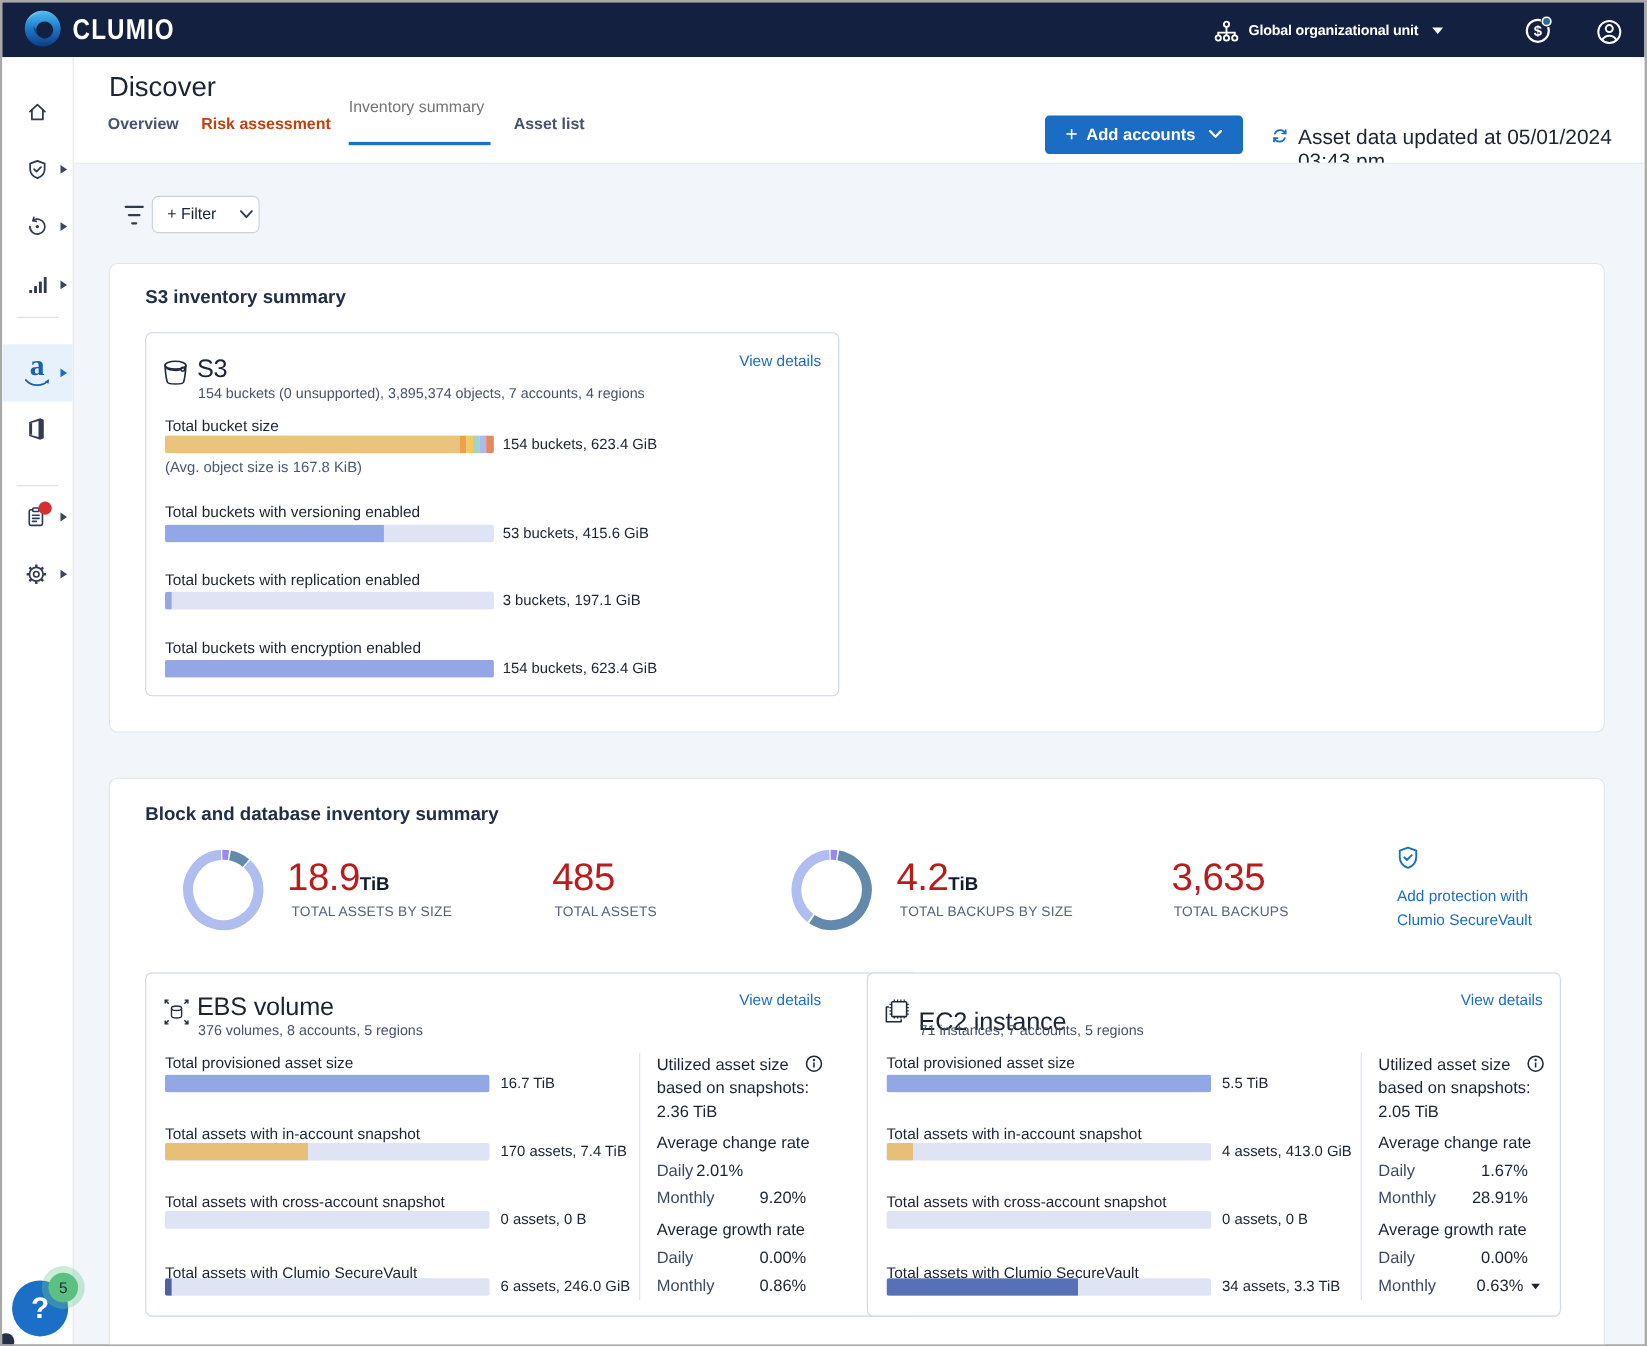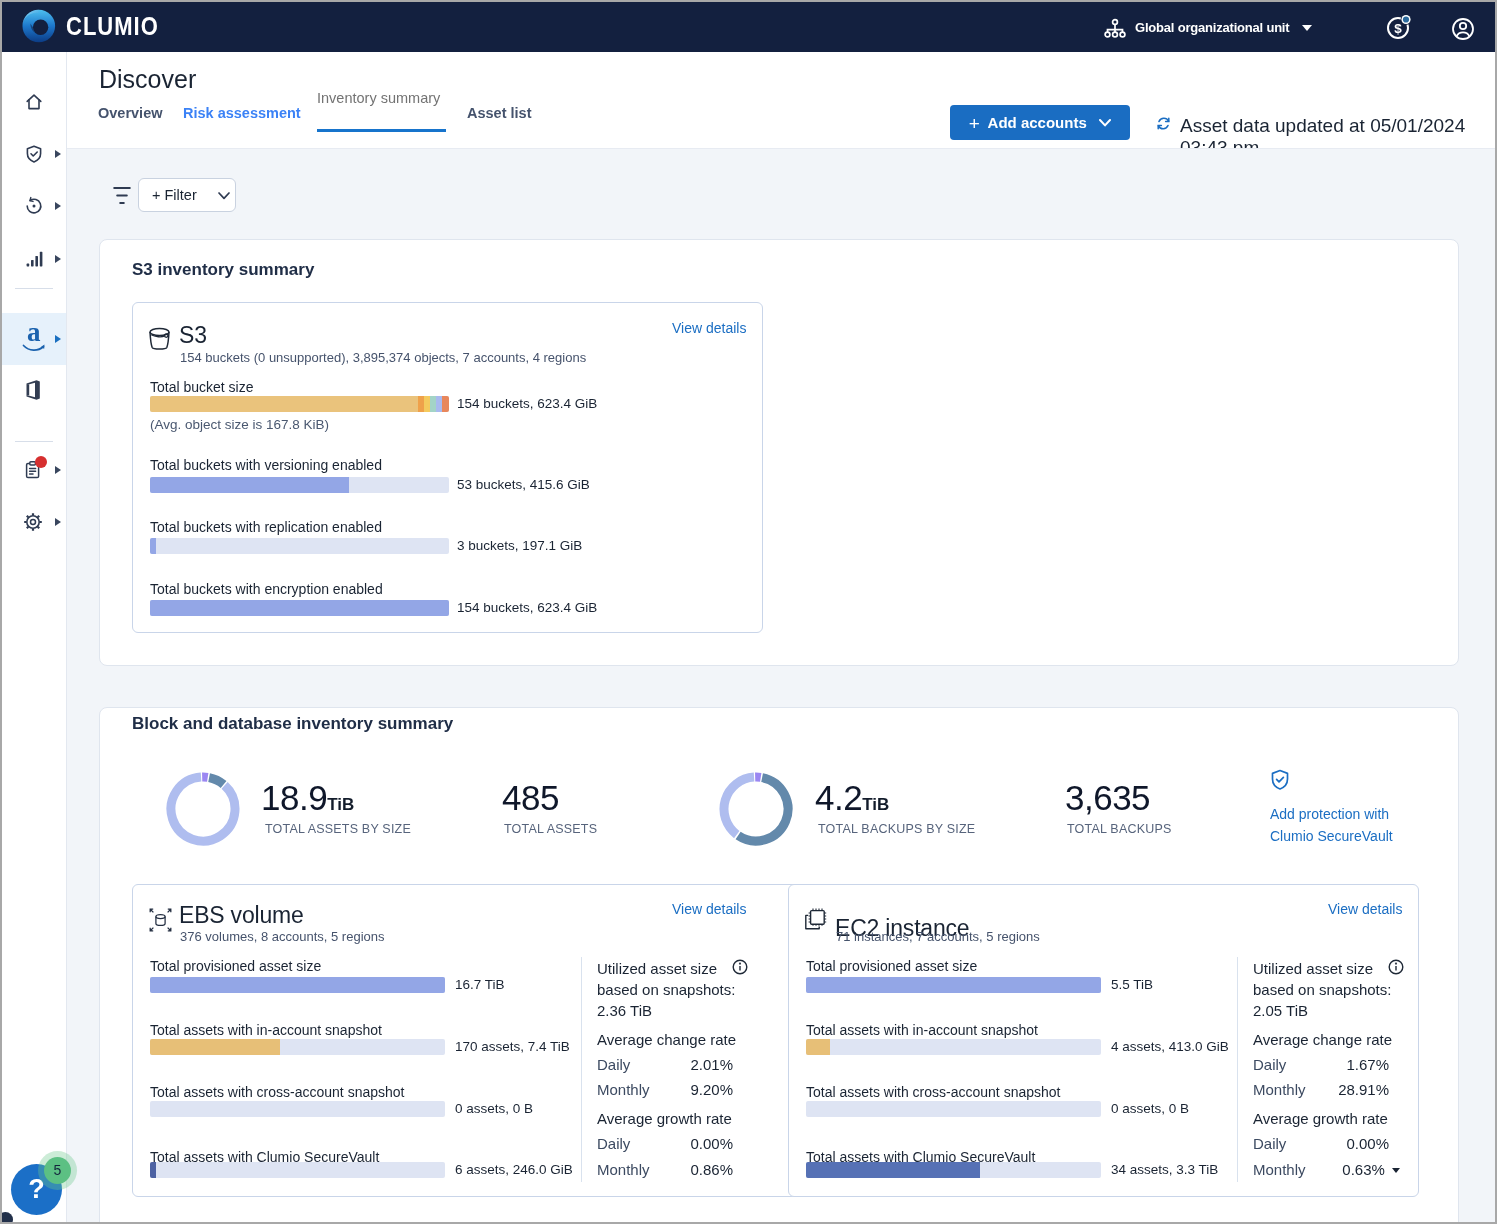--- a/index.html
+++ b/index.html
@@ -16,21 +16,21 @@
 .icard{position:absolute;background:#fff;border:1px solid #c9d5e9;border-radius:6px}
 .h2{font-size:17px;font-weight:700;color:#202e47}
 .title{font-size:23px;font-weight:500;color:#1a2433;letter-spacing:-0.2px}
 .sub{font-size:13px;color:#46536c}
 .lbl{font-size:14px;color:#1a2433}
 .val{font-size:13.5px;color:#1a2433;line-height:16px}
 .link{font-size:14px;color:#1b6ec3;font-weight:500}
 .bar{position:absolute;height:16px;background:#dee4f3;border-radius:2px;overflow:hidden}
 .fill{position:absolute;left:0;top:0;height:16px;background:#93a6e6}
 .cap{font-size:12.5px;color:#57647c;letter-spacing:0.2px}
-.bignum{font-size:35px;font-weight:500;color:#0f172a;letter-spacing:-0.5px}
+.bignum{font-size:35px;font-weight:500;color:#b91c1c;letter-spacing:-0.5px}
 .bigunit{font-size:17px;font-weight:700;color:#131c2b;letter-spacing:0}
 .rlbl{font-size:15px;color:#3c4a61}
 .rval{font-size:15px;color:#1a2433}
 .rhead{font-size:15px;color:#1a2433}
 .caret-r{width:0;height:0;border-left:6px solid #39465e;border-top:4.5px solid transparent;border-bottom:4.5px solid transparent}
 svg{display:block}
 </style>
 </head>
 <body>
 <div id="frame">
@@ -146,21 +146,21 @@
   <div class="abs caret-r" style="left:53px;top:465.5px"></div>
 
   <div class="abs" style="left:9px;top:1112px;width:51px;height:51px;border-radius:50%;background:#1b6fc7"></div>
   <div class="abs" style="left:9px;top:1112px;width:51px;height:51px;border-radius:50%;text-align:center;line-height:51px;color:#fff;font-size:27px;font-weight:700">?</div>
   <div class="abs" style="left:42px;top:1105px;width:27px;height:27px;border-radius:50%;background:#5cc083;box-shadow:0 0 0 6px rgba(110,200,140,0.35);text-align:center;line-height:27px;font-size:14px;color:#14263d;font-weight:500">5</div>
 </div>
 
 <div id="headwhite">
   <div class="abs" style="left:33px;top:13px;font-size:25px;font-weight:400;color:#1a2433">Discover</div>
   <div class="abs" style="left:32px;top:53px;font-size:14.5px;font-weight:600;color:#45536d">Overview</div>
-  <div class="abs" style="left:117px;top:53px;font-size:14.5px;font-weight:600;color:#3b82f6">Risk assessment</div>
+  <div class="abs" style="left:117px;top:53px;font-size:14.5px;font-weight:600;color:#c2410c">Risk assessment</div>
   <div class="abs" style="left:251px;top:38px;font-size:14.5px;font-weight:400;color:#737373">Inventory summary</div>
   <div class="abs" style="left:251px;top:77px;width:129px;height:3px;background:#1774cc"></div>
   <div class="abs" style="left:401px;top:53px;font-size:14.5px;font-weight:600;color:#45536d">Asset list</div>
 
   <div class="abs" style="left:884px;top:53px;width:180px;height:35px;background:#1a6dc2;border-radius:4px;color:#fff;font-size:15px;font-weight:600;text-align:center;line-height:35px">
     <span style="font-size:19px;font-weight:400;vertical-align:-1.5px">+</span>&nbsp; Add accounts &nbsp;
     <svg width="12" height="8" viewBox="0 0 12 8" style="display:inline-block;vertical-align:1px">
             <path d="M1 1 L6 6.4 L11 1" fill="none" stroke="#fff" stroke-width="2" stroke-linecap="round" stroke-linejoin="round"></path>
           </svg>
   </div>
@@ -225,21 +225,21 @@
 
       <div class="abs lbl" style="left:17px;top:278px">Total buckets with encryption enabled</div>
       <div class="bar" style="left:17px;top:297px;width:299px">
               <div class="fill" style="width:299px"></div>
             </div>
       <div class="abs val" style="left:324px;top:297px">154 buckets, 623.4 GiB</div>
     </div>
   </div>
 
   <div class="card" style="left:33px;top:558px;width:1360px;height:545px">
-    <div class="abs h2" style="left:32px;top:6px">Block and database inventory summary</div>
+    <div class="abs h2" style="left:32px;top:22px">Block and database inventory summary</div>
 
     <svg class="abs" style="left:66px;top:64px" width="74" height="74" viewBox="0 0 74 74" fill="none">
       <path d="M36.16 5.01A32 32 0 0 1 41.73 5.35" stroke="#9b87f2" stroke-width="9"></path>
       <path d="M43.11 5.59A32 32 0 0 1 57.57 12.49" stroke="#6389ab" stroke-width="9"></path>
       <path d="M58.62 13.41A32 32 0 1 1 35.05 5.06" stroke="#afbdef" stroke-width="9"></path>
     </svg>
     <div class="abs" style="left:161px;top:70px"><span class="bignum">18.9</span><span class="bigunit">TiB</span></div>
     <div class="abs cap" style="left:165px;top:114px">TOTAL ASSETS BY SIZE</div>
     <div class="abs bignum" style="left:402px;top:70px">485</div>
     <div class="abs cap" style="left:404px;top:114px">TOTAL ASSETS</div>
@@ -299,21 +299,21 @@
 
       <div class="abs" style="left:448px;top:72px;width:1px;height:225px;background:#d9e2ee"></div>
       <div class="abs rhead" style="left:464px;top:73px;line-height:21px;white-space:nowrap">Utilized asset size<br>based on snapshots:<br>2.36 TiB</div>
       <svg class="abs" style="left:599px;top:74px" width="16" height="16" viewBox="0 0 16 16" fill="none" stroke="#1f2937" stroke-width="1.4">
         <circle cx="8" cy="8" r="6.8"></circle>
               <path d="M8 7 V11.4"></path>
               <circle cx="8" cy="4.6" r="0.4" fill="#1f2937"></circle>
       </svg>
       <div class="abs rhead" style="left:464px;top:146px">Average change rate</div>
       <div class="abs rlbl" style="left:464px;top:171px">Daily</div>
-            <div class="abs rval" style="left:500px;top:171px;width:100px;text-align:right">2.01%</div>
+            <div class="abs rval" style="left:500px;top:171px;width:100px;text-align:left">2.01%</div>
       <div class="abs rlbl" style="left:464px;top:196px">Monthly</div>
             <div class="abs rval" style="left:500px;top:196px;width:100px;text-align:right">9.20%</div>
       <div class="abs rhead" style="left:464px;top:225px">Average growth rate</div>
       <div class="abs rlbl" style="left:464px;top:250px">Daily</div>
             <div class="abs rval" style="left:500px;top:250px;width:100px;text-align:right">0.00%</div>
       <div class="abs rlbl" style="left:464px;top:276px">Monthly</div>
             <div class="abs rval" style="left:500px;top:276px;width:100px;text-align:right">0.86%</div>
     </div>
 
     <div class="icard" style="left:688px;top:176px;width:631px;height:313px">

